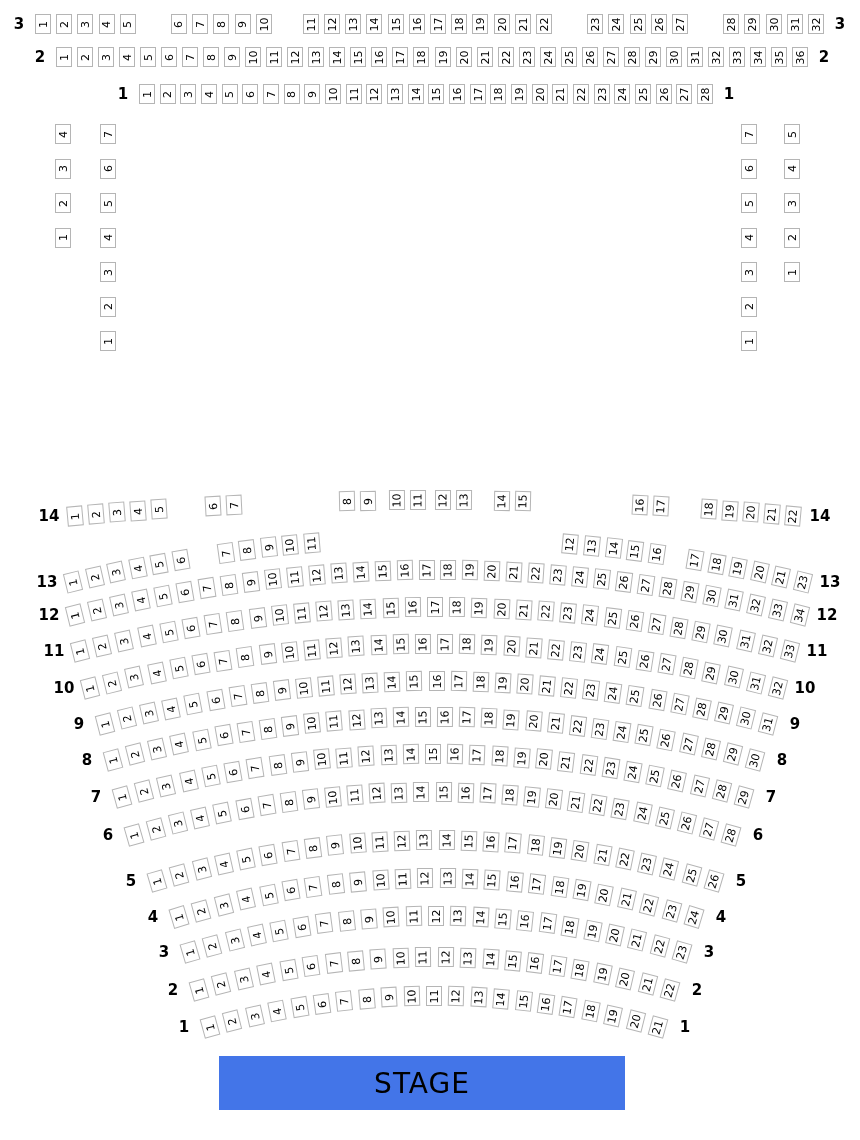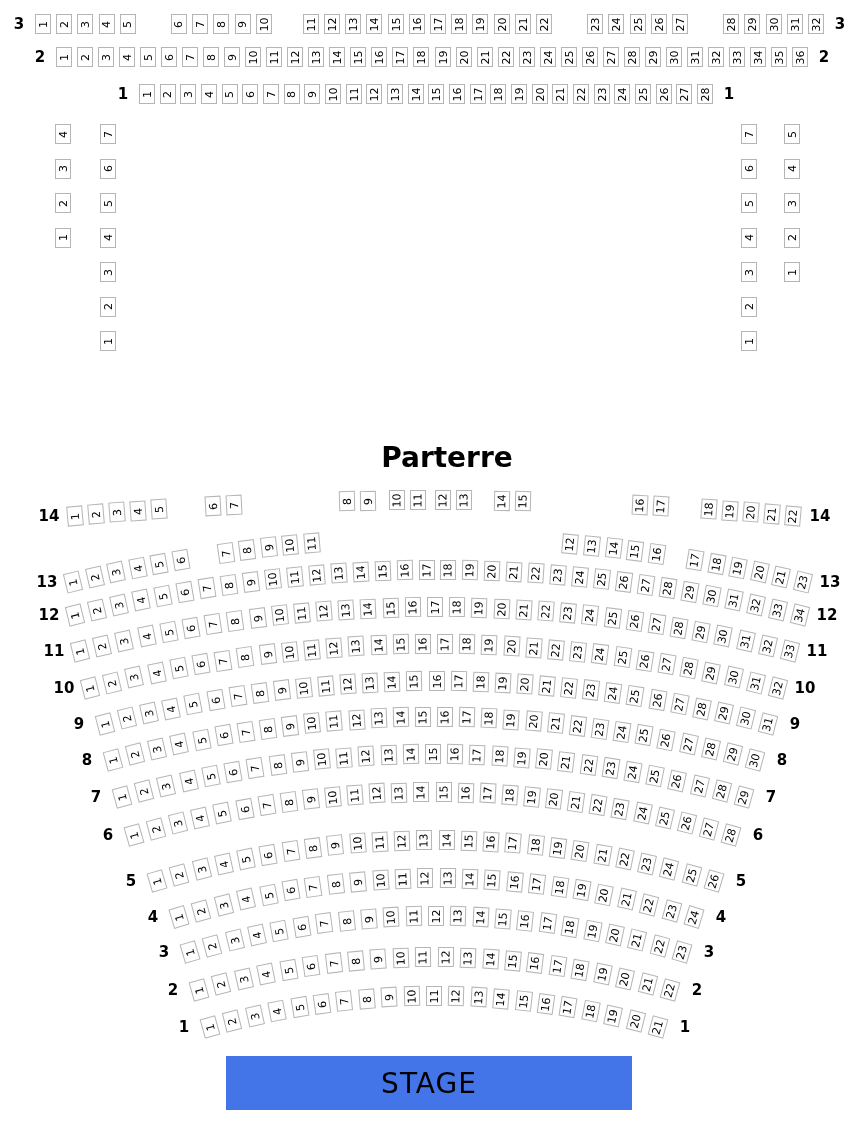--- a/index.html
+++ b/index.html
@@ -5,29 +5,28 @@
   html,body{margin:0;padding:0;background:#fff;}
   body{width:860px;height:1140px;position:relative;font-family:"DejaVu Sans",sans-serif;overflow:hidden;}
   #chart{position:absolute;left:0;top:0;width:860px;height:1140px;}
   .seat{position:absolute;width:16px;height:20px;background:#fff;border:1px solid #b5b5b5;
         box-sizing:border-box;display:flex;align-items:center;justify-content:center;}
   .seat > span{display:block;transform:rotate(-90deg);font-size:11px;line-height:1;color:#000;white-space:nowrap;}
   .row-label{position:absolute;font-size:15px;font-weight:700;color:#000;transform:translate(-50%,-50%);line-height:1;}
   .title{position:absolute;font-size:28px;font-weight:600;color:#000;transform:translateX(-50%);line-height:1.15;}
   #balcony-title{left:442px;top:122px;}
   #parterre-title{left:447px;top:442px;}
-  #stage{position:absolute;left:226px;top:1056px;width:406px;height:54px;
+  #stage{position:absolute;left:219px;top:1056px;width:406px;height:54px;
          display:flex;align-items:center;justify-content:center;}
   #stage > span{font-size:28px;color:#000;letter-spacing:1px;}
 </style>
 </head>
 <body>
 
 <div id="chart">
-  <div class="title" id="parterre-title">Parterre</div>
   <div id="balcony-section">
       <div class="seat" style="left: 43px; top: 24px; transform: translate(-50%, -50%) rotate(0deg);">
         <span>1</span>
       </div>
       <div class="seat" style="left: 64.2363px; top: 24px; transform: translate(-50%, -50%) rotate(0deg);">
         <span>2</span>
       </div>
       <div class="seat" style="left: 85.4725px; top: 24px; transform: translate(-50%, -50%) rotate(0deg);">
         <span>3</span>
       </div>

